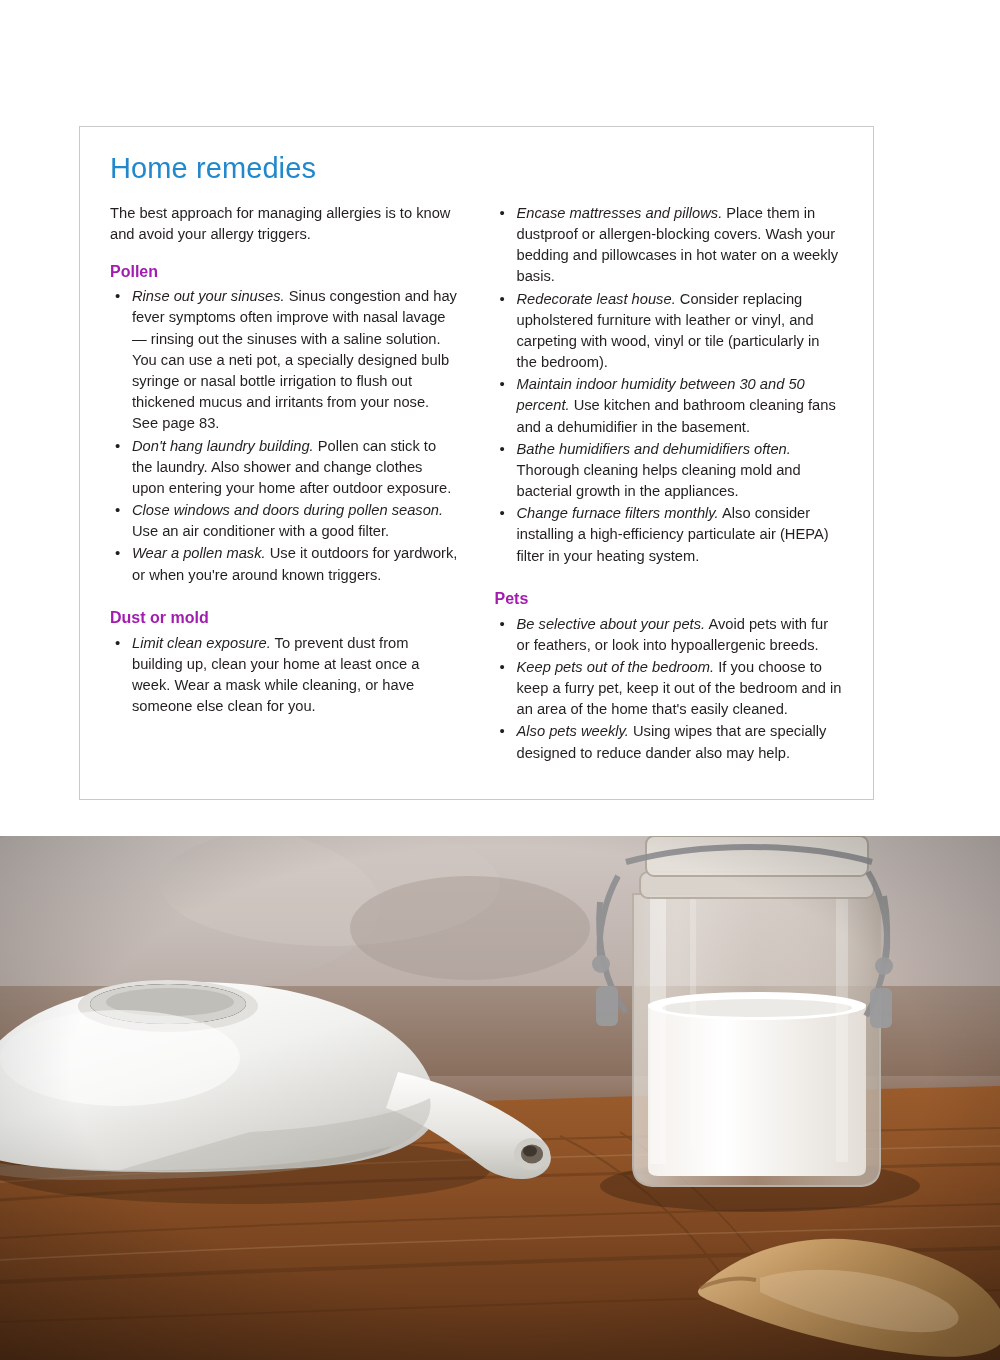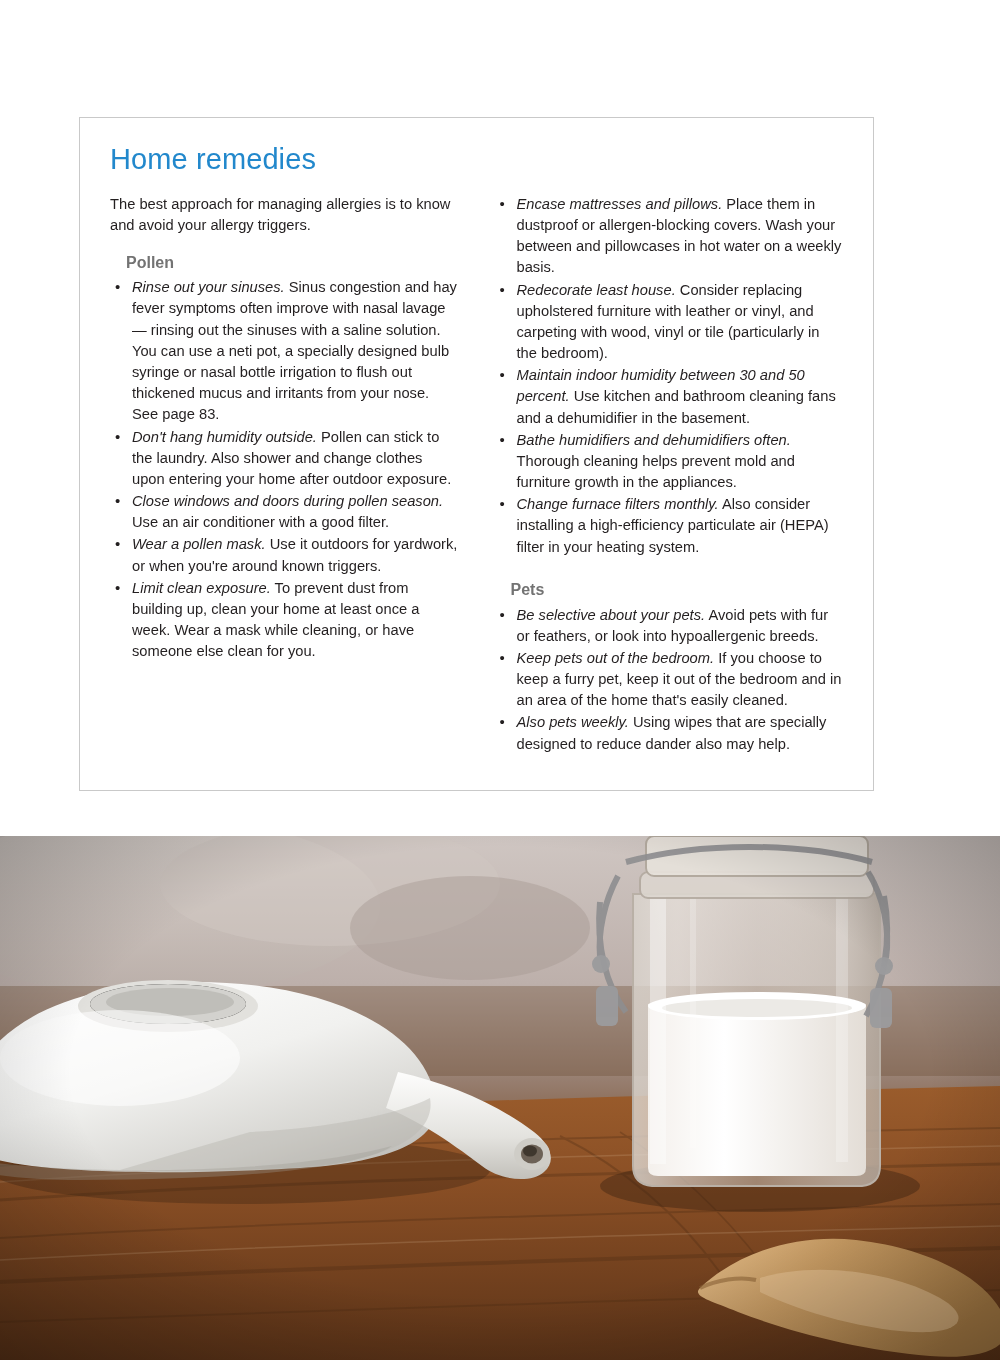--- a/index.html
+++ b/index.html
@@ -16,21 +16,21 @@
     width: 1000px;
     height: 1360px;
     overflow: hidden;
     background: #ffffff;
   }
 
   
   .panel {
     position: absolute;
     left: 79px;
-    top: 117px;
+    top: 126px;
     width: 795px;
     height: 674px;
     border: 1px solid #c9c9c9;
     background: #ffffff;
     padding: 26px 30px 0 30px;
   }
   .panel-title {
     color: #2288cc;
     font-size: 29px;
     font-weight: 400;
@@ -50,22 +50,22 @@
   p.intro {
     font-size: 14.7px;
     line-height: 1.45;
     color: #231f20;
     margin: 0 0 16px 0;
   }
 
   h3.section {
     font-size: 16px;
     font-weight: bold;
-    color: #737373;
-    margin: 6px 0 4px 16px;
+    color: #a21caf;
+    margin: 6px 0 4px 0;
     line-height: 1.3;
   }
   h3.section.tight { margin-top: 22px; }
 
   ul.bullets {
     list-style: none;
     margin: 0 0 0 0;
     padding: 0;
   }
   ul.bullets li {
@@ -110,36 +110,37 @@
 
     <div class="columns">
 
       <div class="col">
 
         <p class="intro">The best approach for managing allergies is to know and avoid your allergy triggers.</p>
 
         <h3 class="section">Pollen</h3>
         <ul class="bullets">
           <li><em>Rinse out your sinuses.</em><span> Sinus congestion and hay fever symptoms often improve with nasal lavage — rinsing out the sinuses with a saline solution. You can use a neti pot, a specially designed bulb syringe or nasal bottle irrigation to flush out thickened mucus and irritants from your nose. See page 83.</span></li>
-          <li><em>Don't hang humidity outside.</em><span> Pollen can stick to the laundry. Also shower and change clothes upon entering your home after outdoor exposure.</span></li>
+          <li><em>Don't hang laundry building.</em><span> Pollen can stick to the laundry. Also shower and change clothes upon entering your home after outdoor exposure.</span></li>
           <li><em>Close windows and doors during pollen season.</em><span> Use an air conditioner with a good filter.</span></li>
           <li><em>Wear a pollen mask.</em><span> Use it outdoors for yardwork, or when you're around known triggers.</span></li>
         </ul>
 
+        <h3 class="section tight">Dust or mold</h3>
         <ul class="bullets">
           <li><em>Limit clean exposure.</em><span> To prevent dust from building up, clean your home at least once a week. Wear a mask while cleaning, or have someone else clean for you.</span></li>
         </ul>
       </div>
 
       <div class="col">
         <ul class="bullets">
-          <li><em>Encase mattresses and pillows.</em><span> Place them in dustproof or allergen-blocking covers. Wash your between and pillowcases in hot water on a weekly basis.</span></li>
+          <li><em>Encase mattresses and pillows.</em><span> Place them in dustproof or allergen-blocking covers. Wash your bedding and pillowcases in hot water on a weekly basis.</span></li>
           <li><em>Redecorate least house.</em><span> Consider replacing upholstered furniture with leather or vinyl, and carpeting with wood, vinyl or tile (particularly in the bedroom).</span></li>
           <li><em>Maintain indoor humidity between 30 and 50 percent.</em><span> Use kitchen and bathroom cleaning fans and a dehumidifier in the basement.</span></li>
-          <li><em>Bathe humidifiers and dehumidifiers often.</em><span> Thorough cleaning helps prevent mold and furniture growth in the appliances.</span></li>
+          <li><em>Bathe humidifiers and dehumidifiers often.</em><span> Thorough cleaning helps cleaning mold and bacterial growth in the appliances.</span></li>
           <li><em>Change furnace filters monthly.</em><span> Also consider installing a high-efficiency particulate air (HEPA) filter in your heating system.</span></li>
         </ul>
 
         <h3 class="section tight">Pets</h3>
         <ul class="bullets">
           <li><em>Be selective about your pets.</em><span> Avoid pets with fur or feathers, or look into hypoallergenic breeds.</span></li>
           <li><em>Keep pets out of the bedroom.</em><span> If you choose to keep a furry pet, keep it out of the bedroom and in an area of the home that's easily cleaned.</span></li>
           <li><em>Also pets weekly.</em><span> Using wipes that are specially designed to reduce dander also may help.</span></li>
         </ul>
       </div>

